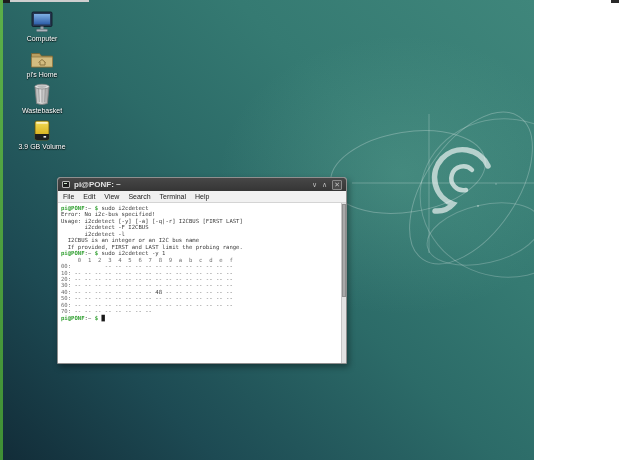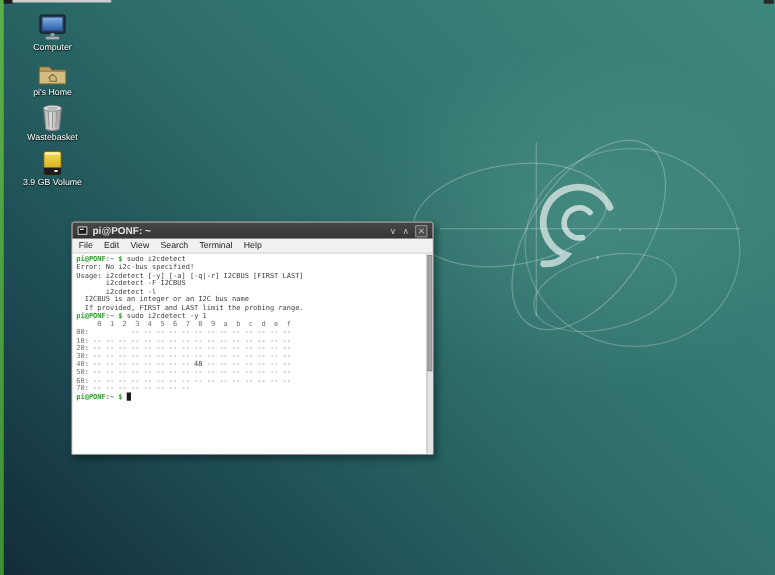--- a/index.html
+++ b/index.html
@@ -1,20 +1,20 @@
 <!DOCTYPE html>
 <html style="--green: #2e9e2e; --dark: #3c3c3c; --gray: #6f6f6f; --cursor: #1a1a1a;"><head>
 <meta charset="utf-8">
 <style>
   * { margin:0; padding:0; box-sizing:border-box; }
   html,body { width:620px; height:460px; overflow:hidden; }
   body { font-family:"Liberation Sans", sans-serif; position:relative; }
 
   #desktop {
-    position:absolute; inset:0; width:620px; height:460px;
+    position:absolute; inset:0; width:534px; height:460px;
     background:
       radial-gradient(260px 200px at 75% 38%, rgba(130,200,175,0.20), rgba(130,200,175,0) 70%),
       linear-gradient(225deg, #3f867b 0%, #357a72 30%, #2c6b68 50%, #1d4a53 78%, #122c38 100%);
   }
 
   
   .edge-stripe { position:absolute; left:0; top:0; width:3px; height:460px;
     background:linear-gradient(180deg,#5cb049,#3f8f35); }
   .sliver { position:absolute; top:0; }
   .sliver.bar { left:9px; width:80px; height:2px; background:#cfcfcf; }

